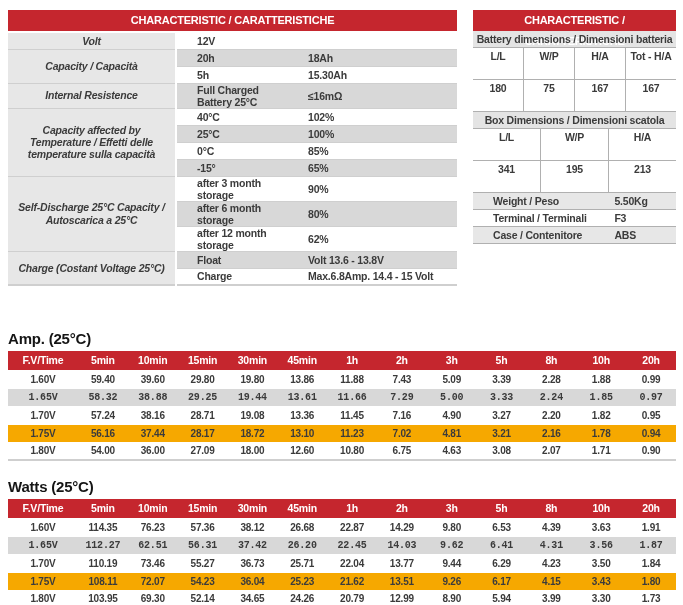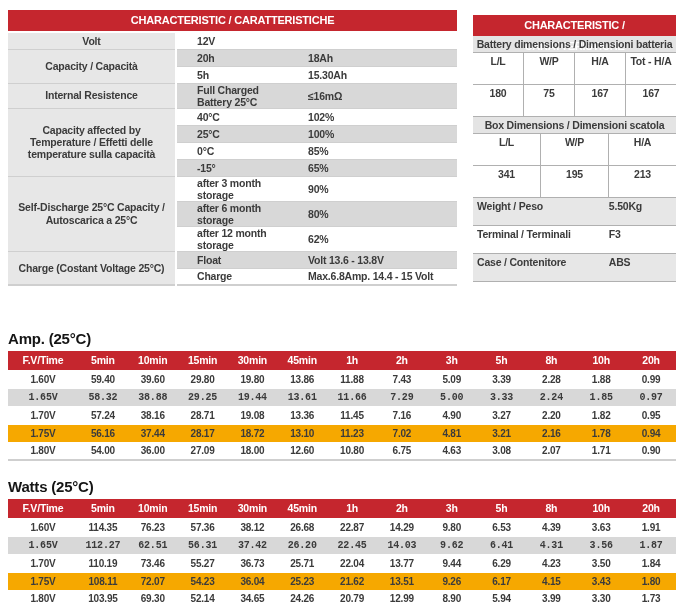--- a/index.html
+++ b/index.html
@@ -14,51 +14,51 @@
   }
   *{box-sizing:border-box;}
   html,body{margin:0;padding:0;}
   body{
     width:683px;height:605px;overflow:hidden;background:#ffffff;
     font-family:"Liberation Sans",sans-serif;
     color:var(--text);
     letter-spacing:-0.2px;
   }
   .page{padding:10px 7px 0 8px;}
-  .top{display:flex;gap:16px;align-items:center;}
+  .top{display:flex;gap:16px;align-items:flex-start;}
 
   table{border-collapse:collapse;}
   .redhead{
     background:var(--red);color:#ffffff;
     font-size:11px;font-weight:700;text-align:center;
     height:21px;line-height:21px;
   }
 
   
   .spec{width:449px;table-layout:fixed;font-size:10.5px;font-weight:700;border-bottom:2px solid var(--rowline);}
   .spec th{padding:0;}
   .spec thead th{border-bottom:2px solid #ffffff;}
   .spec td{height:17px;padding:0 20px;border-bottom:1px solid var(--rowline);}
   .spec td.lab{
     background:var(--labelbg);text-align:center;vertical-align:middle;
-    border-right:2px solid #ffffff;padding:0 6px;line-height:1.15;
+    border-right:2px solid #ffffff;padding:0 6px;line-height:1.15;font-style:italic;
   }
   .spec tr.stripe td:not(.lab){background:var(--stripe);}
 
   
   .dims{width:203px;font-size:10.5px;font-weight:700;}
   .dims .redhead{display:block;}
   .d-sub{
     background:var(--subbg);text-align:center;height:17px;line-height:17px;
     border-bottom:1px solid var(--line);
   }
   .d-row{display:flex;height:32px;line-height:17px;text-align:center;border-bottom:1px solid var(--line);}
   .d-row>div{flex:1;}
   .d-row>div+div{border-left:1px solid var(--line);}
-  .d-info{display:flex;height:28px;line-height:17px;border-bottom:1px solid var(--line);padding-left:4px;gap:7px;}
+  .d-info{display:flex;height:17px;line-height:17px;border-bottom:1px solid var(--line);padding-left:20px;gap:7px;}
   .d-info .lab{width:65%;}
   .d-info .val{width:35%;}
   .d-info.stripe{background:var(--labelbg);}
 
   
   .section-title{font-size:15px;font-weight:700;color:#151515;margin:44px 0 4px 0;}
   .section-title.second{margin-top:17px;}
   .dis{width:668px;table-layout:fixed;font-size:10px;font-weight:700;border-bottom:2px solid var(--rowline);}
   .dis th{
     background:var(--red);color:#ffffff;height:19px;

